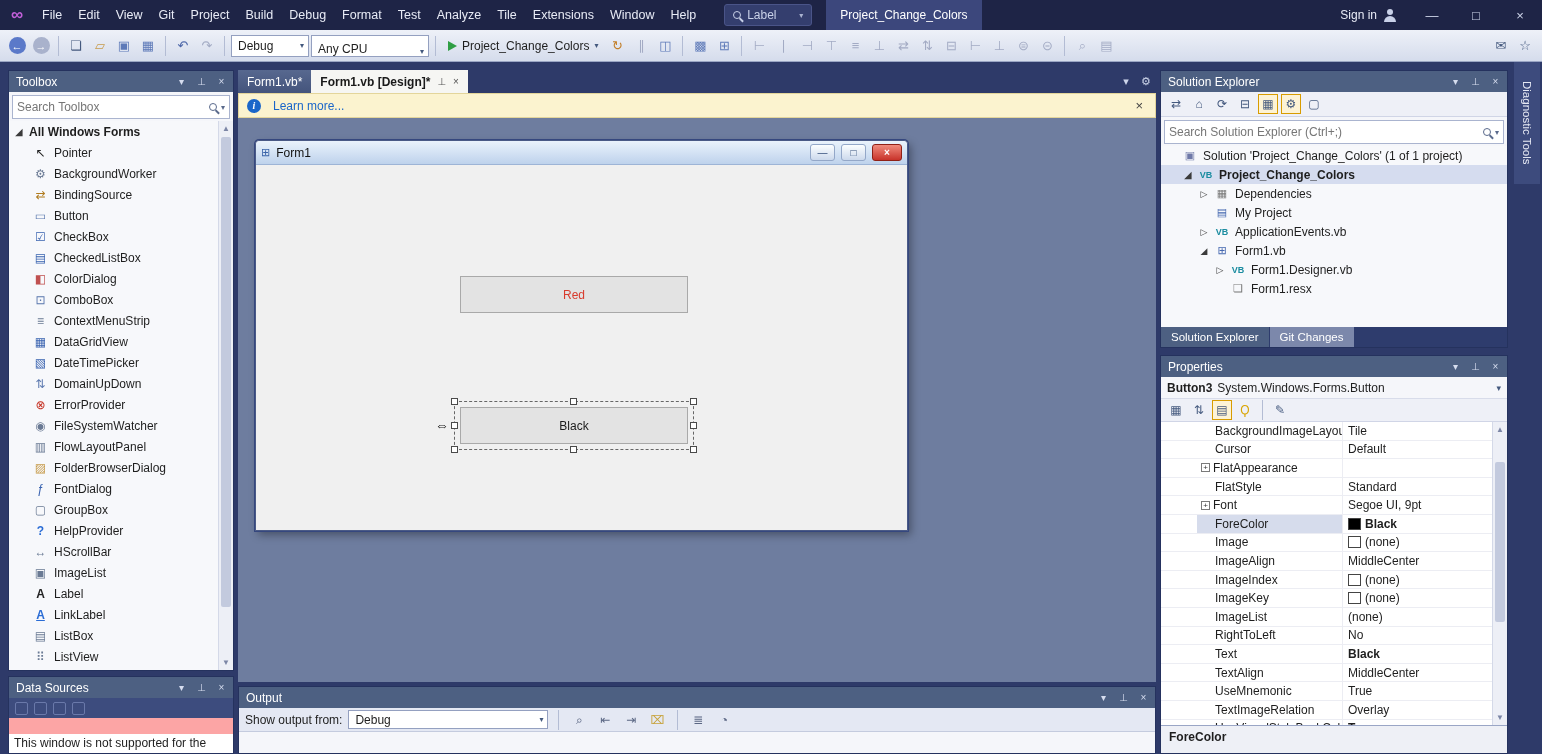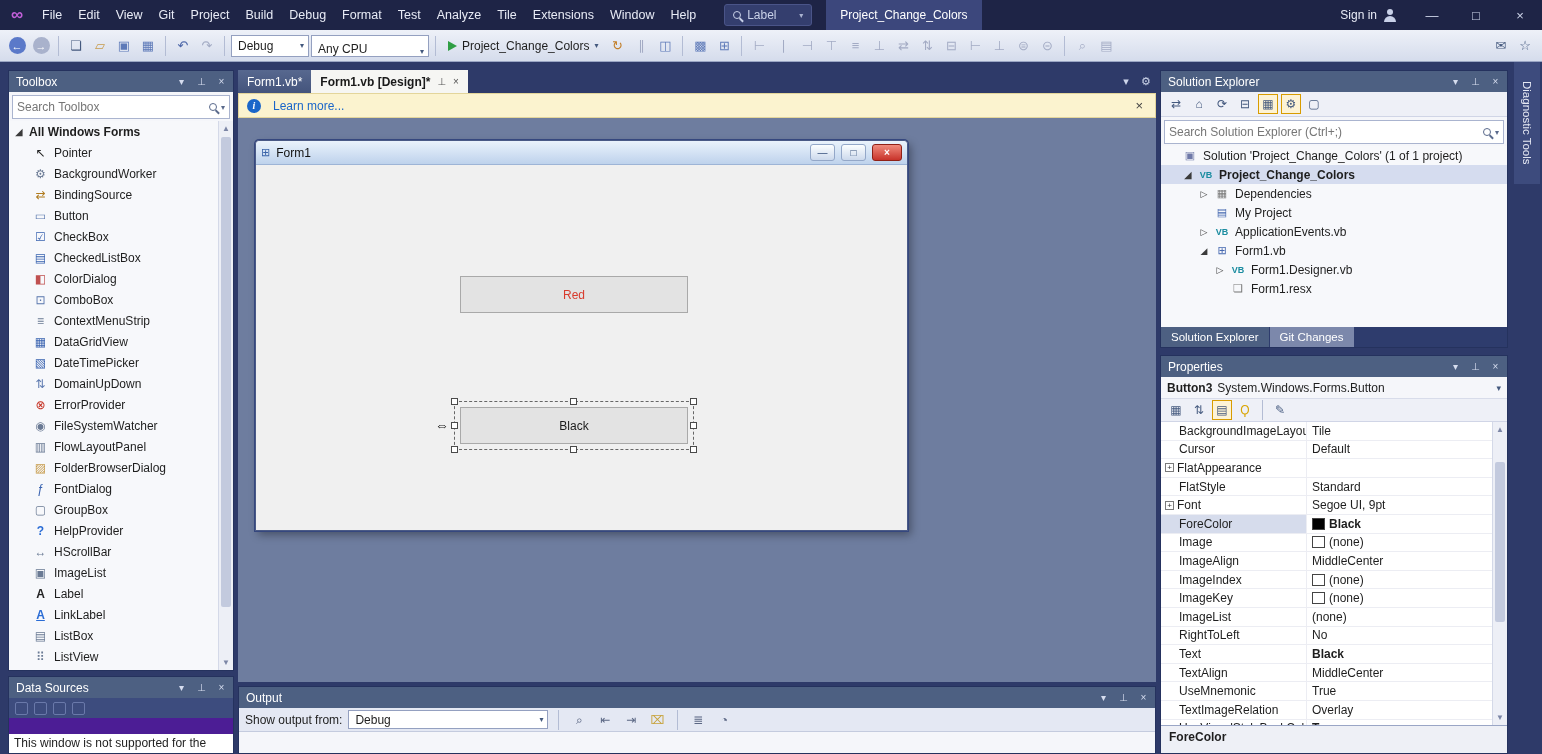--- a/index.html
+++ b/index.html
@@ -72,21 +72,21 @@
   .tb-ic { width:15px; flex:none; text-align:center; font-size:12px; }
   .expander { width:10px; flex:none; font-size:9px; color:#3b3b3b; text-align:center; }
   .vscroll { position:absolute; right:0; top:0; bottom:0; width:15px; background:#edeff6; border-left:1px solid #d4d9e8; }
   .vs-arrow { height:15px; display:flex; align-items:center; justify-content:center; font-size:8px; color:#7c86a6; }
   .vs-thumb { position:absolute; left:2px; right:2px; background:#c3cade; border-radius:2px; }
 
   
   #data-sources { left:8px; top:676px; width:226px; height:78px; }
   #ds-toolbar { flex:none; height:20px; background:#3d4c7e; display:flex; align-items:center; gap:6px; padding:0 6px; }
   .ghost-ic { width:13px; height:13px; border:1px solid #6a79aa; border-radius:2px; }
-  #ds-body { flex:1; background:#4c1d95; display:flex; flex-direction:column; justify-content:flex-end; }
+  #ds-body { flex:1; background:#fca5a5; display:flex; flex-direction:column; justify-content:flex-end; }
   #ds-msg { background:#fff; color:#1e1e1e; padding:2px 5px 3px 5px; }
 
   
   #doc-tabs { position:absolute; left:238px; top:70px; width:918px; height:23px; display:flex; align-items:stretch; }
   .doc-tab { display:flex; align-items:center; gap:7px; padding:0 9px; font-size:12px; }
   .doc-tab.inactive { background:linear-gradient(#57688f,#44547c); color:#fff; }
   .doc-tab.active { background:#f6f6f3; color:#1a1a1a; font-weight:bold; }
   .tab-ic { font-size:10px; color:#555; font-weight:normal; }
   #doc-tabs .strip-spacer { flex:1; }
   .strip-ic { width:20px; display:flex; align-items:center; justify-content:center; color:#cdd5ea; font-size:11px; }
@@ -150,21 +150,21 @@
   #properties { left:1160px; top:355px; width:348px; height:399px; }
   #props-object { flex:none; height:22px; background:#f5f6fa; border-bottom:1px solid #d8dcea;
     display:flex; align-items:center; gap:5px; padding:0 6px; }
   #props-object .obj-name { font-weight:bold; }
   #props-object .obj-caret { margin-left:auto; font-size:9px; color:#44597e; }
   #props-toolbar { flex:none; height:23px; background:#eef0f7; border-bottom:1px solid #d0d5e6;
     display:flex; align-items:center; gap:3px; padding:0 5px; }
   #props-grid { flex:1; overflow:hidden; background:#fff; position:relative; padding-right:15px; }
   .prow { display:flex; height:18.6px; border-bottom:1px solid #ecedf3; align-items:center; }
   .pname { width:146px; flex:none; padding-left:4px; display:flex; align-items:center; gap:3px;
-    border-right:1px solid #ecedf3; height:100%; overflow:hidden; white-space:nowrap; }
+    border-right:1px solid #ecedf3; height:100%; overflow:hidden; white-space:nowrap;margin-left:36px; }
   .pname.sel { background:#d6dcec; }
   .pval { flex:1; padding-left:5px; display:flex; align-items:center; gap:4px; overflow:hidden; white-space:nowrap; height:100%; }
   .pval.bold { font-weight:bold; }
   .expand-box { width:9px; height:9px; border:1px solid #7a7a7a; font-size:8px; line-height:7px;
     text-align:center; color:#333; flex:none; background:#fff; }
   .ebox-spacer { width:11px; flex:none; }
   .swatch { width:13px; height:12px; border:1px solid #444; flex:none; }
   #props-desc { flex:none; height:28px; background:#eef0f6; border-top:1px solid #9aa6c6; padding:4px 8px; }
   #props-desc .desc-title { font-weight:bold; }
 

